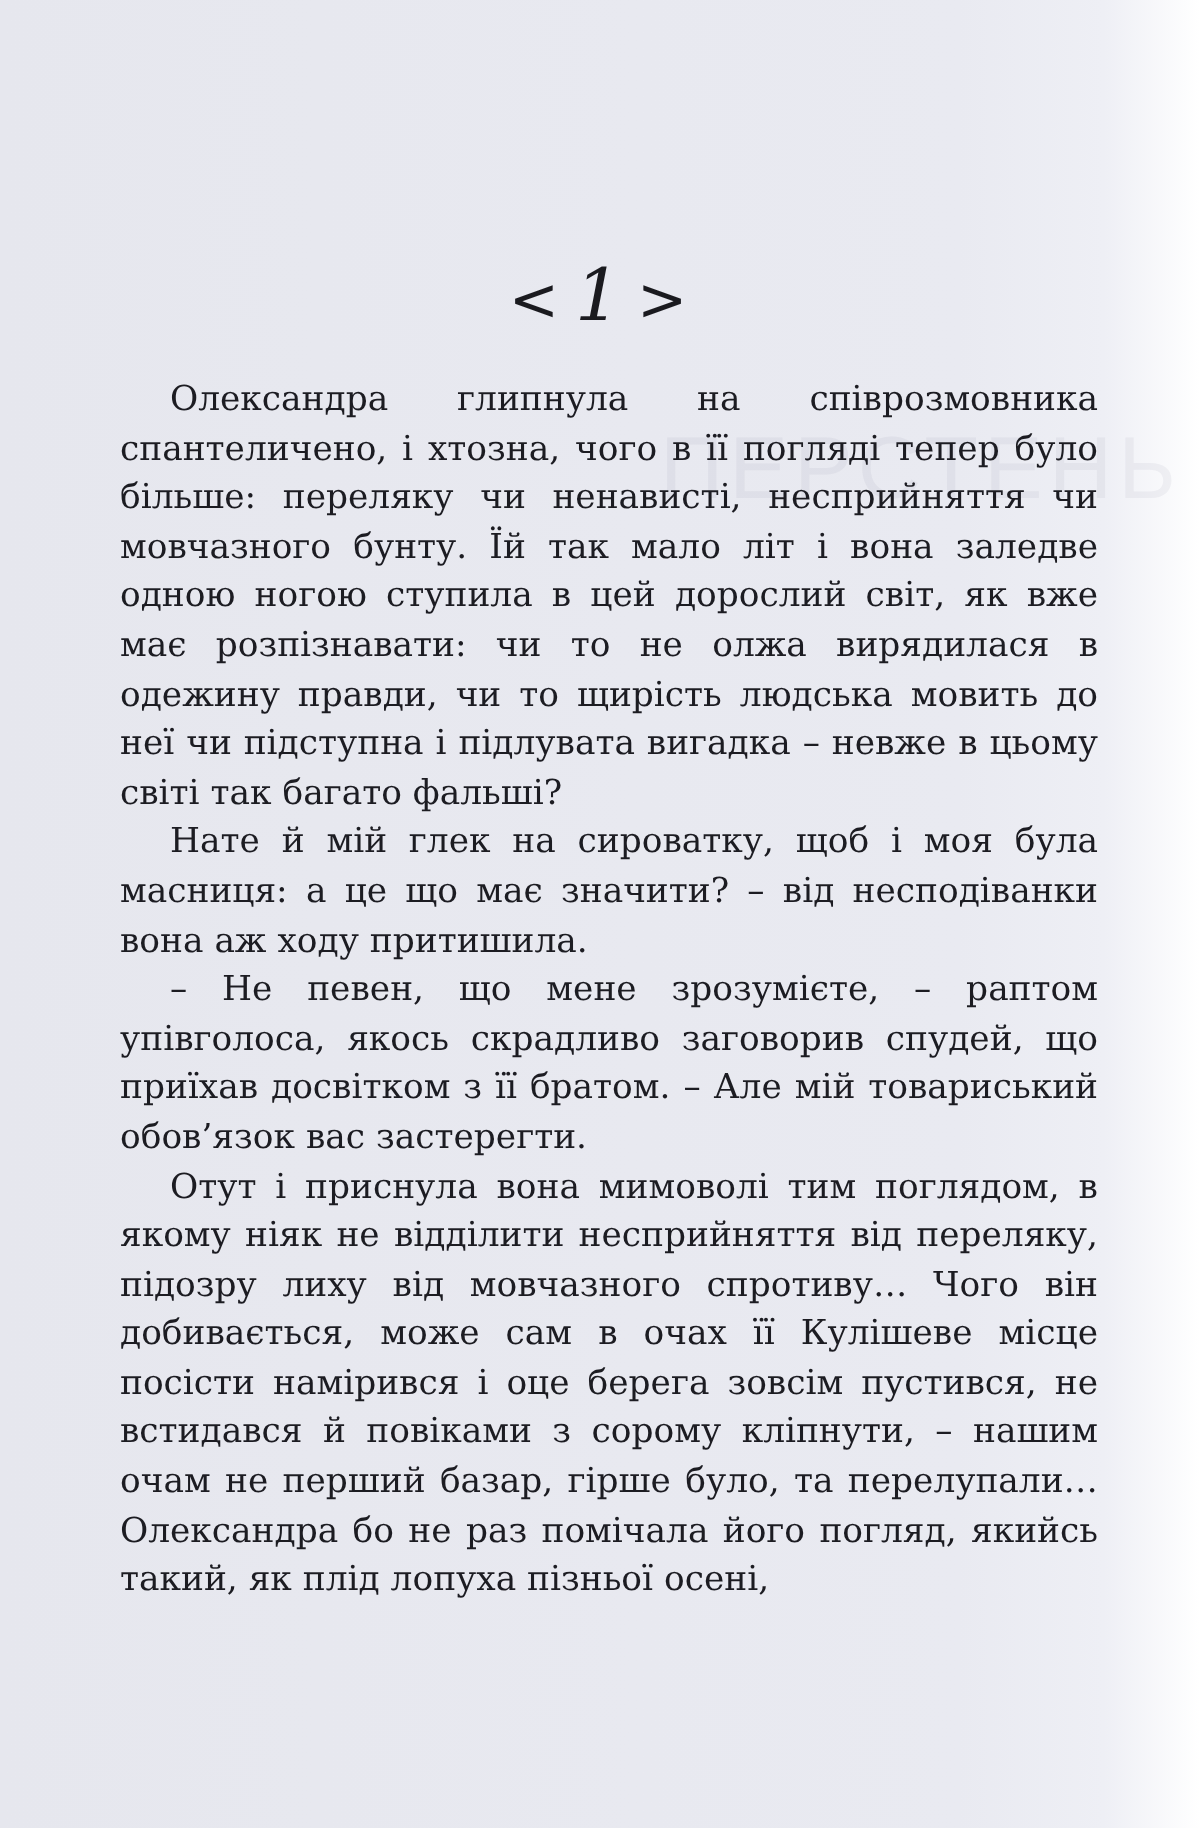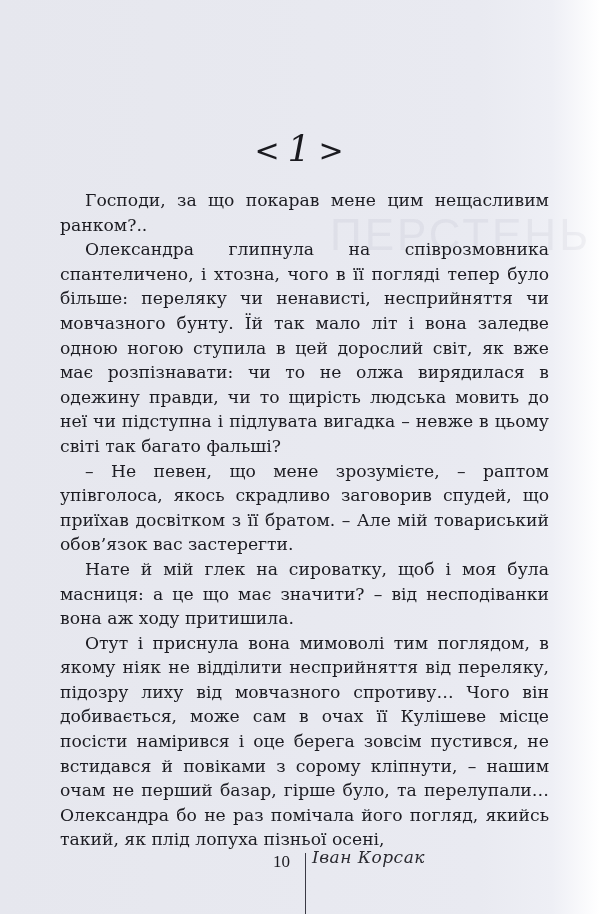--- a/index.html
+++ b/index.html
@@ -98,25 +98,19 @@
 <body>
 
 <div class="page">
   <div class="watermark">ПЕРСТЕНЬ</div>
 
   <div class="chapter-heading">
     <span>&lt;</span><span class="num">1</span><span>&gt;</span>
   </div>
 
   <div class="body-text">
-    <p>Господи, за що покарав мене цим нещасливим ранком?..</p>
     <p>Олександра глипнула на співрозмовника спантеличено, і хтозна, чого в її погляді тепер було більше: переляку чи ненависті, несприйняття чи мовчазного бунту. Їй так мало літ і вона заледве одною ногою ступила в цей дорослий світ, як вже має розпізнавати: чи то не олжа вирядилася в одежину правди, чи то щирість людська мовить до неї чи підступна і підлувата вигадка – невже в цьому світі так багато фальші?</p>
+    <p>Нате й мій глек на сироватку, щоб і моя була масниця: а це що має значити? – від несподіванки вона аж ходу притишила.</p>
     <p>– Не певен, що мене зрозумієте, – раптом упівголоса, якось скрадливо заговорив спудей, що приїхав досвітком з її братом. – Але мій товариський обов’язок вас застерегти.</p>
-    <p>Нате й мій глек на сироватку, щоб і моя була масниця: а це що має значити? – від несподіванки вона аж ходу притишила.</p>
     <p>Отут і приснула вона мимоволі тим поглядом, в якому ніяк не відділити несприйняття від переляку, підозру лиху від мовчазного спротиву… Чого він добивається, може сам в очах її Кулішеве місце посісти намірився і оце берега зовсім пустився, не встидався й повіками з сорому кліпнути, – нашим очам не перший базар, гірше було, та перелупали… Олександра бо не раз помічала його погляд, якийсь такий, як плід лопуха пізньої осені,</p>
   </div>
 
-  <div class="footer">
-    <span class="page-number">10</span>
-    <div class="footer-rule"></div>
-    <span class="author-name">Іван Корсак</span>
-  </div>
 </div>
 
 </body></html>

